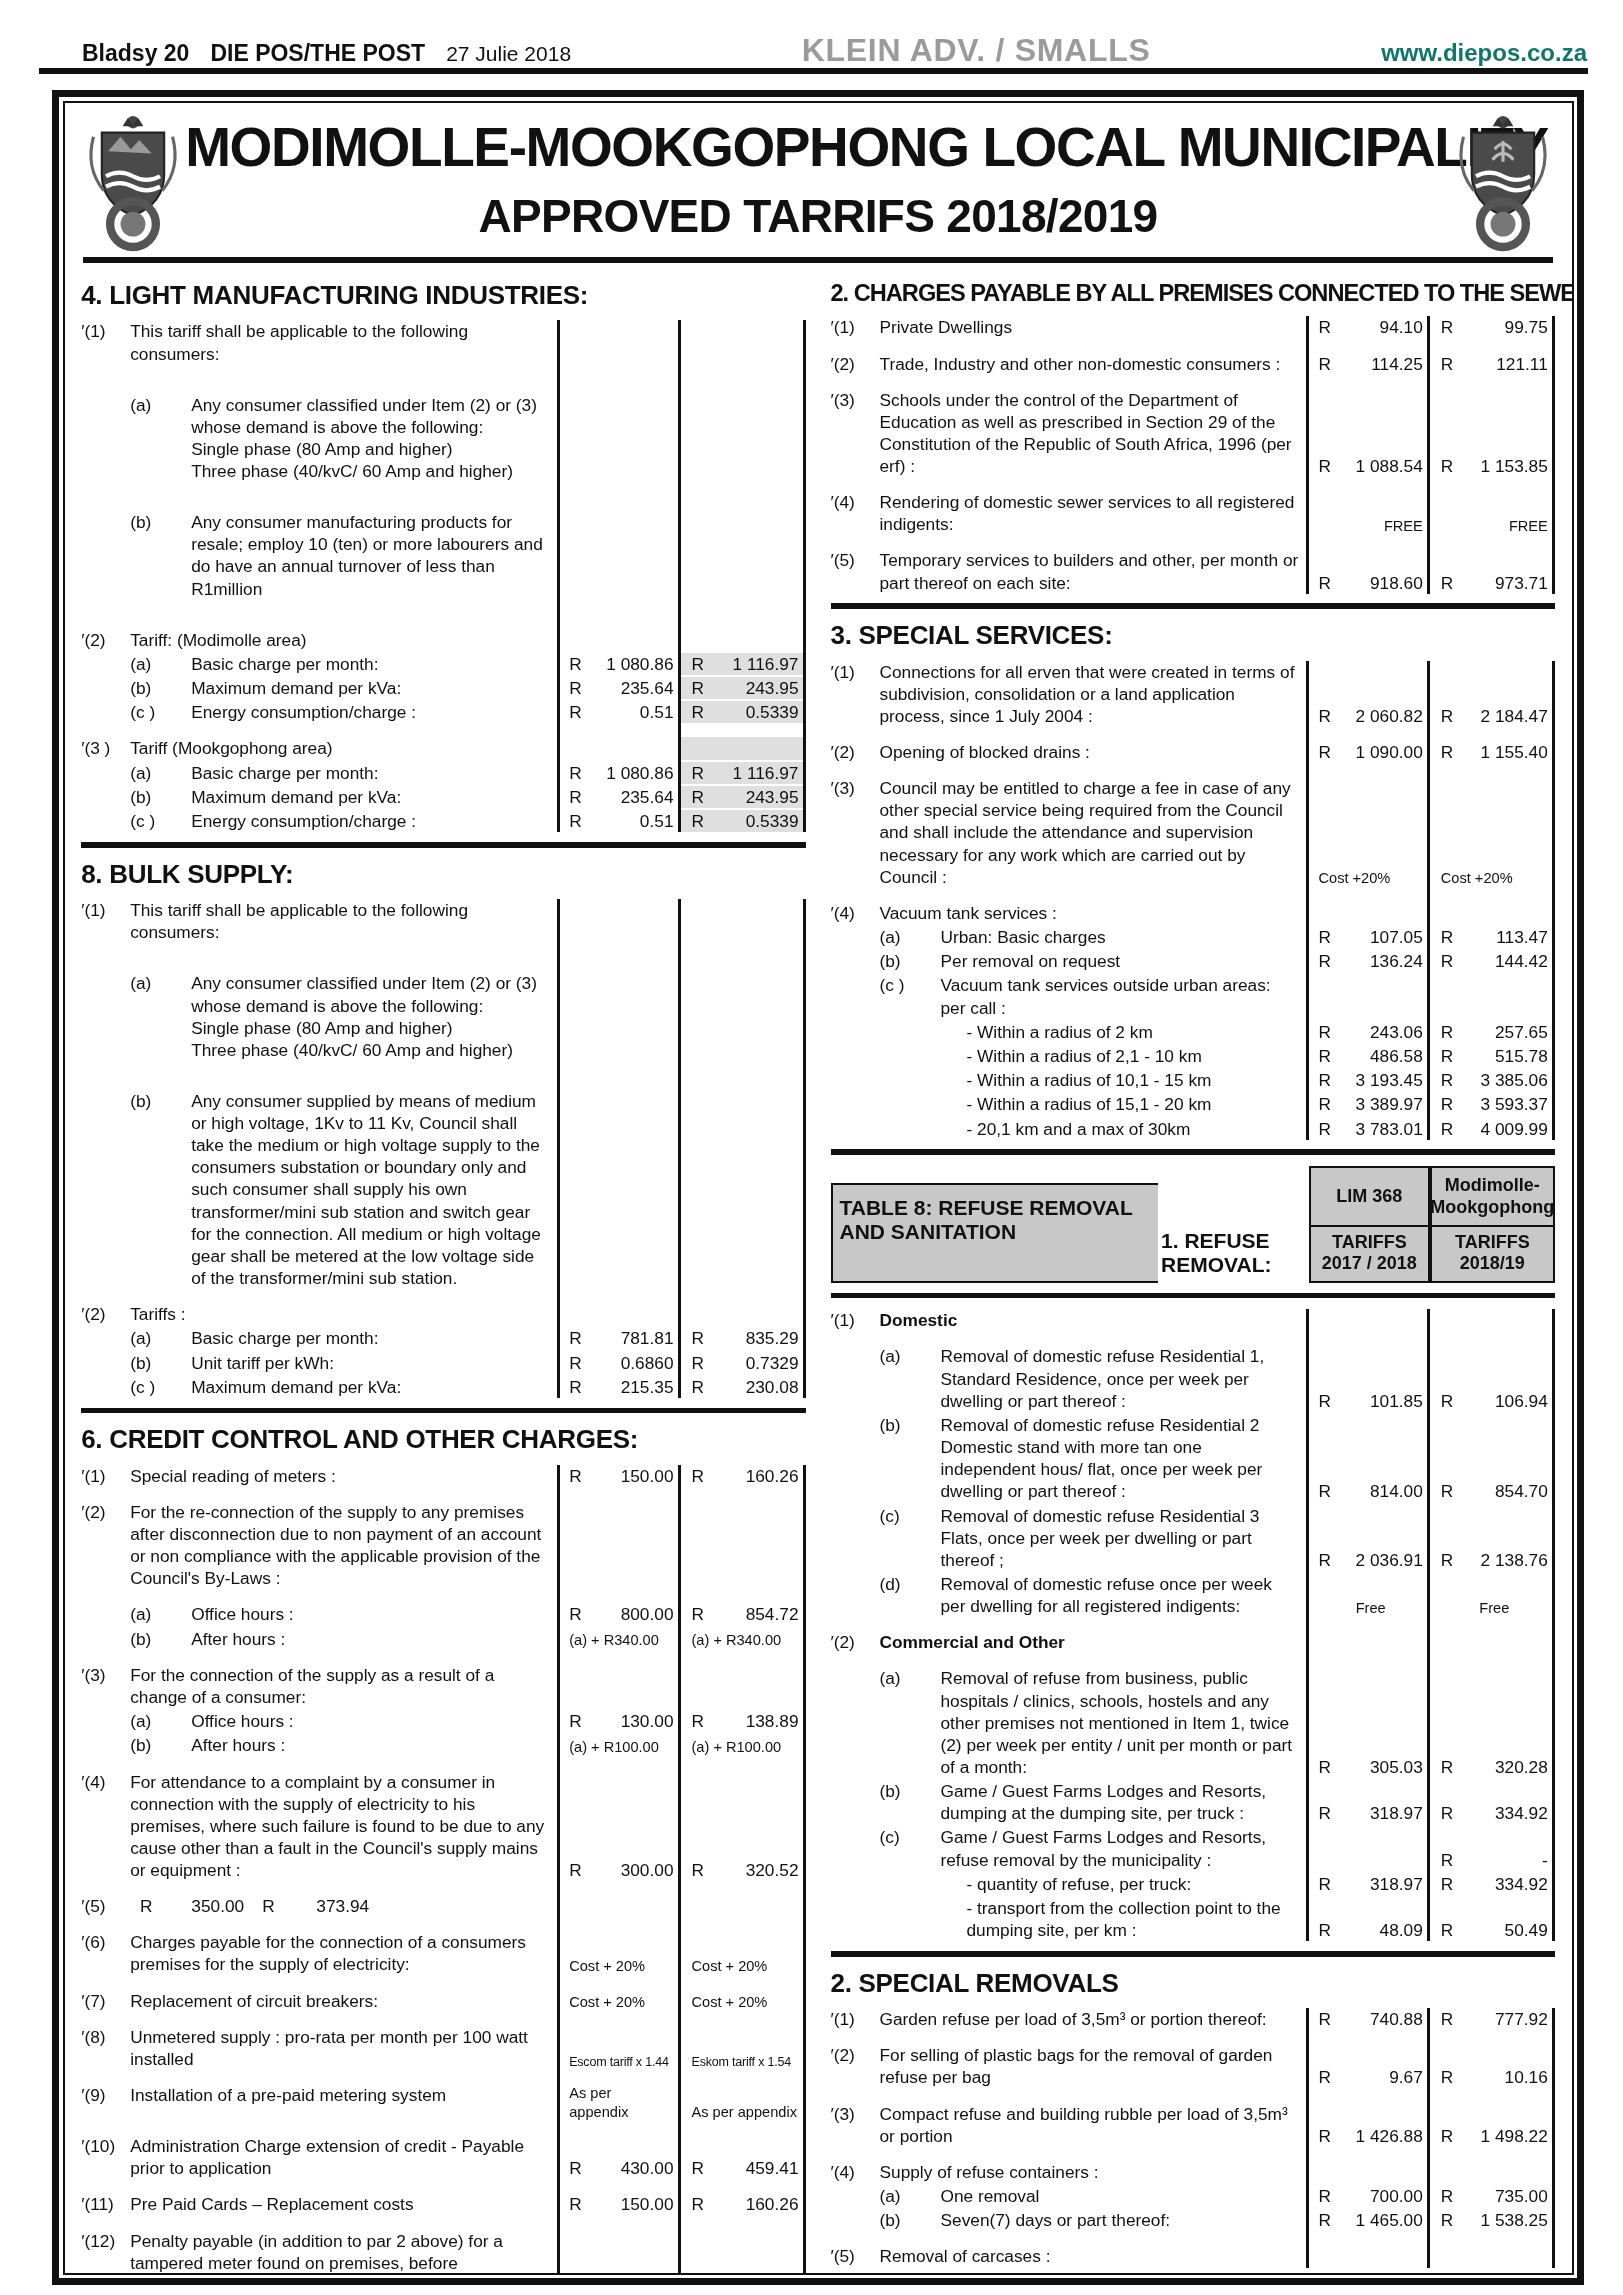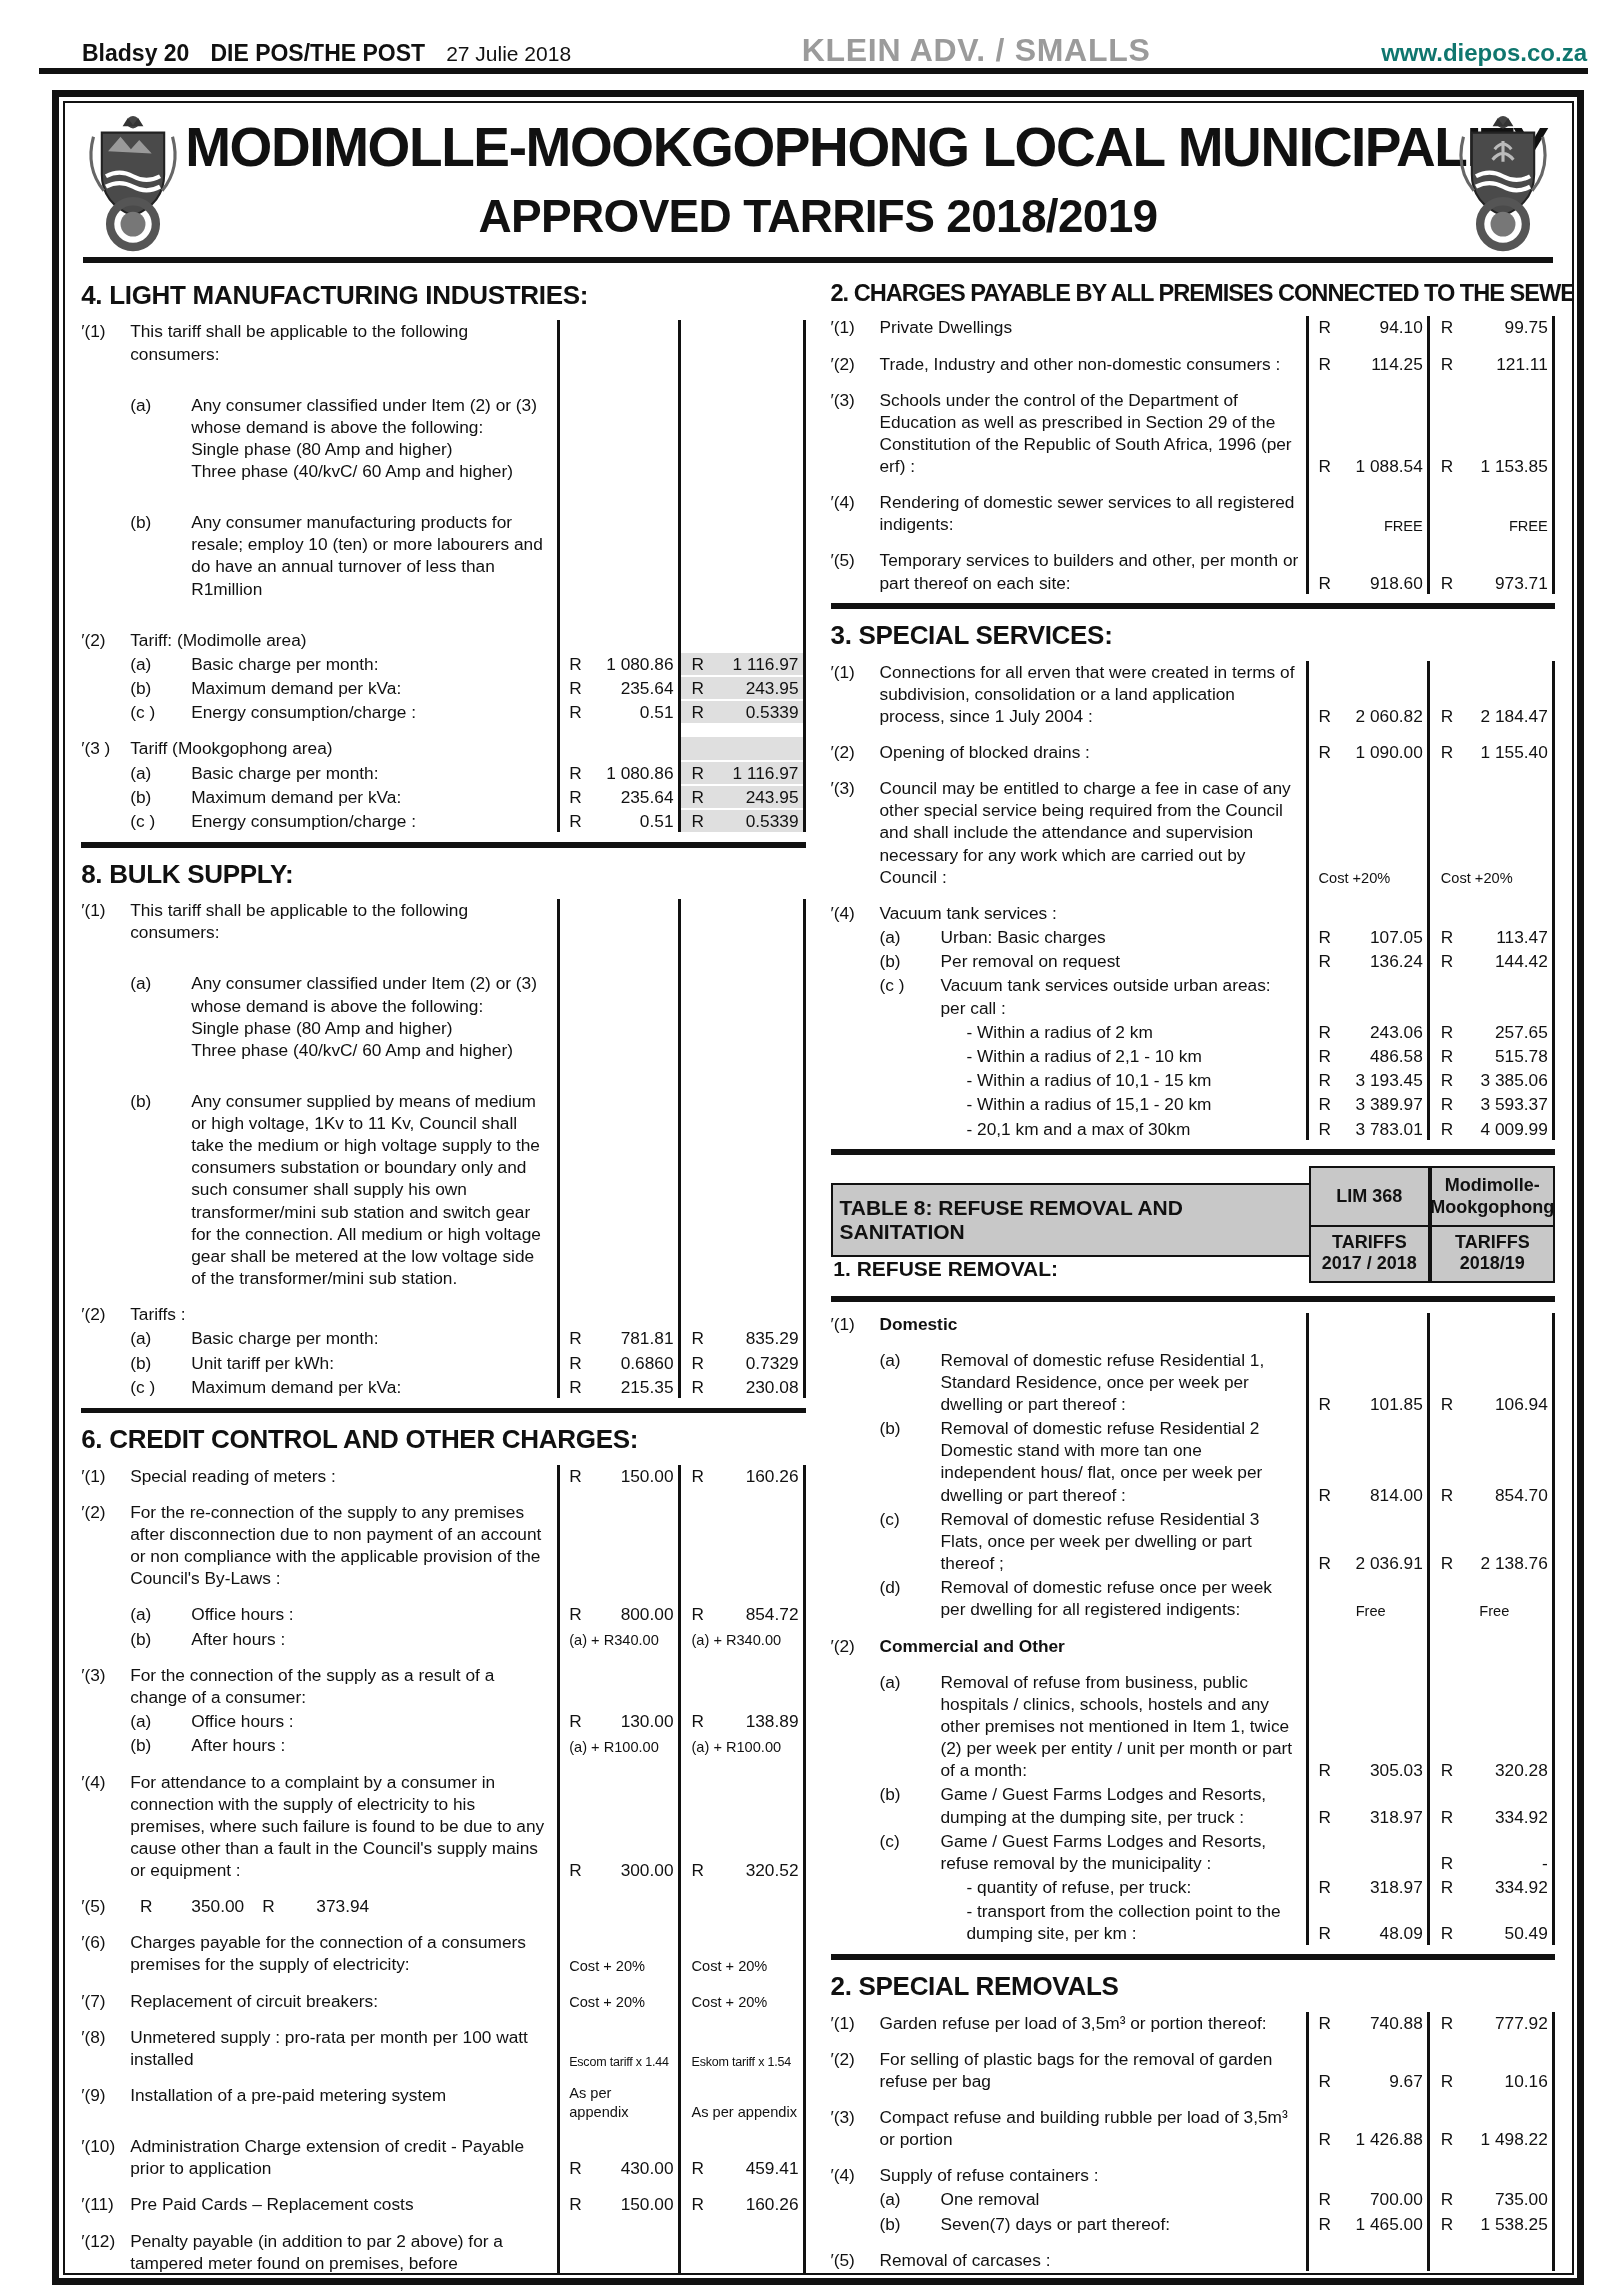--- a/index.html
+++ b/index.html
@@ -56,21 +56,21 @@
   .cur-r{text-align:left;}
   .cur-a{text-align:right;}
   .plain{width:100%;font-size:14.6px;}
   .plain.tight{font-size:12.5px;letter-spacing:-0.2px;white-space:nowrap;}
   .pl{text-align:left;}.pr{text-align:right;}.pc{text-align:center;}
 
   .hrule{height:5.6px;background:#111;margin:9.7px 0 11px;}
 
   
   .th{display:flex;margin:7px 0 9.7px;}
-  .th-desc{flex:1;display:flex;flex-direction:column;min-width:0;}
+  .th-desc{flex:1;display:flex;flex-direction:row;min-width:0;}
   .th-title{margin-top:16.7px;background:#c8c8c8;border:2.8px solid #111;border-right:none;
             font-weight:800;font-size:21px;padding:11px 7px;}
   .th-sub{font-weight:800;font-size:21px;margin-top:auto;padding:0 0 5.6px 2.8px;}
   .th-col{flex:none;display:flex;flex-direction:column;}
   .th-c1{width:121px;}
   .th-c2{width:125px;}
   .th-cell{background:#c8c8c8;border:2.8px solid #111;text-align:center;font-weight:800;
            font-size:18px;line-height:1.18;display:flex;align-items:center;justify-content:center;
            white-space:pre-line;padding:4.2px 2.8px;box-sizing:border-box;}
   .th-top{height:61px;}

